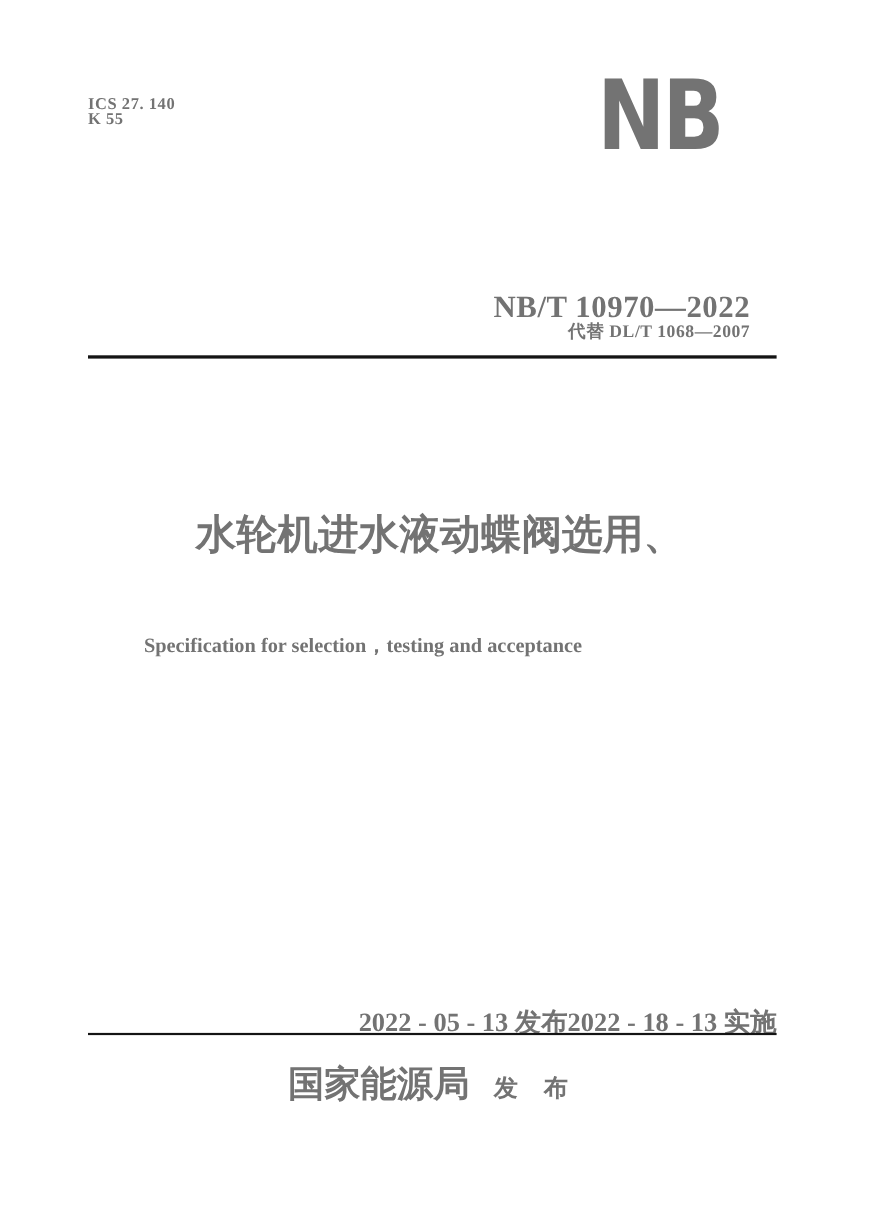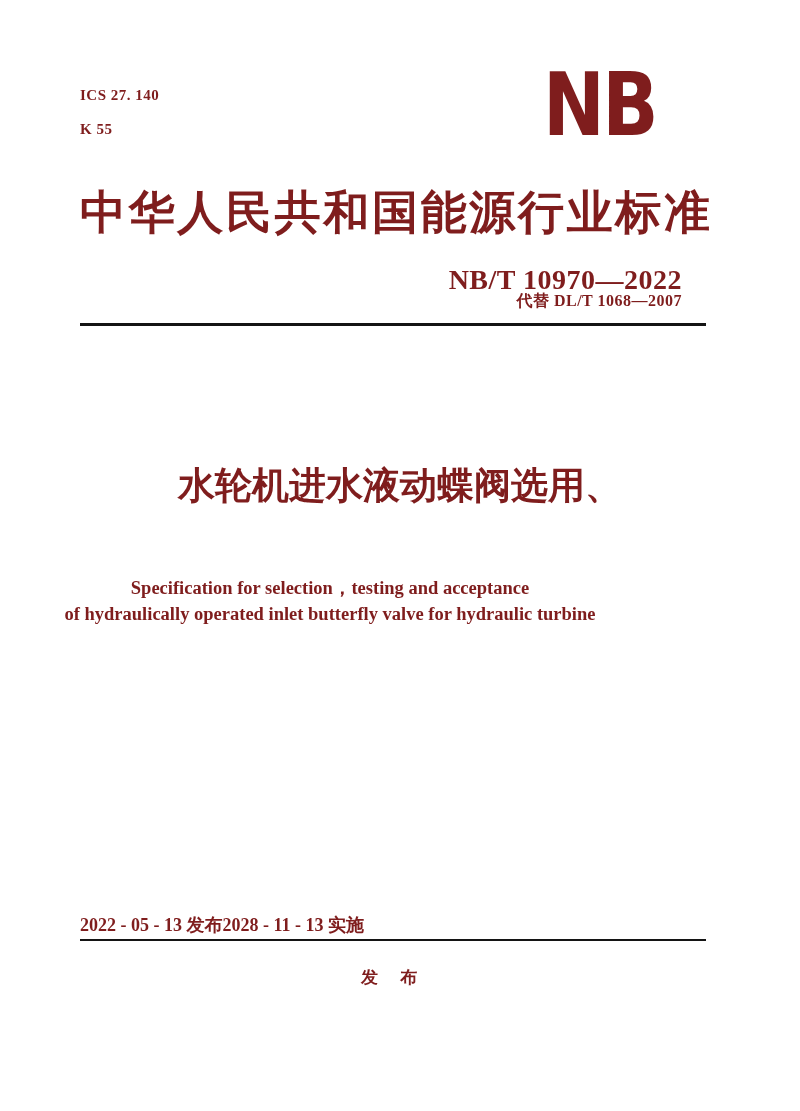--- a/index.html
+++ b/index.html
@@ -6,37 +6,37 @@
     margin: 0;
     padding: 0;
     background: #888;
   }
   .page {
     position: relative;
     width: 800px;
     height: 1111px;
     margin: 0 auto;
     background: #ffffff;
-    color: #7f1d1d;
+    color: #737373;
     font-family: "Liberation Serif", serif;
     overflow: hidden;
   }
   .ics-code {
     position: absolute;
     left: 80px;
     top: 86px;
     font-size: 15px;
     font-weight: bold;
     line-height: 18px;
     letter-spacing: 0.5px;
   }
   .class-code {
     position: absolute;
     left: 80px;
-    top: 120px;
+    top: 100px;
     font-size: 15px;
     font-weight: bold;
     line-height: 18px;
     letter-spacing: 0.5px;
   }
   .nb-logo {
     position: absolute;
     left: 543px;
     top: 66px;
     font-family: "DejaVu Sans", sans-serif;
@@ -114,22 +114,22 @@
     font-weight: bold;
     line-height: 26px;
     font-family: "Liberation Serif", serif;
   }
   .date-row {
     position: absolute;
     left: 80px;
     top: 913px;
     width: 626px;
     display: flex;
-    justify-content: flex-start;
-    font-size: 18px;
+    justify-content: flex-end;
+    font-size: 24px;
     font-weight: bold;
     white-space: nowrap;
   }
   .rule-bottom {
     position: absolute;
     left: 80px;
     top: 939px;
     width: 626px;
     height: 2px;
     background: #141414;
@@ -145,57 +145,56 @@
     gap: 22px;
     transform: translateX(-8px);
     font-weight: bold;
     white-space: nowrap;
   }
   .issuer-name {
     font-size: 33px;
     line-height: 40px;
   }
   .publish-label {
-    font-size: 17px;
+    font-size: 22px;
     letter-spacing: 6px;
     word-spacing: 6px;
   }
 </style>
 </head>
 <body>
 
 <div class="page">
 
   <div class="ics-code">ICS 27. 140</div>
 
   <div class="class-code">K 55</div>
 
   <div class="nb-logo">NB</div>
 
-  <div class="category-title">中华人民共和国能源行业标准</div>
 
   <div class="std-number">NB/T 10970—2022</div>
 
   <div class="replaces-note">代替 DL/T 1068—2007</div>
 
   <div class="rule-top"></div>
 
   <div class="title-cn">
     <div>水轮机进水液动蝶阀选用、</div>
   </div>
 
   <div class="title-en">
     <div>Specification for selection，testing and acceptance</div>
-    <div>of hydraulically operated inlet butterfly valve for hydraulic turbine</div>
   </div>
 
   <div class="date-row">
     <span>2022 - 05 - 13 发布</span>
-    <span>2028 - 11 - 13 实施</span>
+    <span>2022 - 18 - 13 实施</span>
   </div>
 
   <div class="rule-bottom"></div>
 
   <div class="issuer-row">
+    <span class="issuer-name">国家能源局</span>
     <span class="publish-label">发 布</span>
   </div>
 
 </div>
 
 </body></html>

